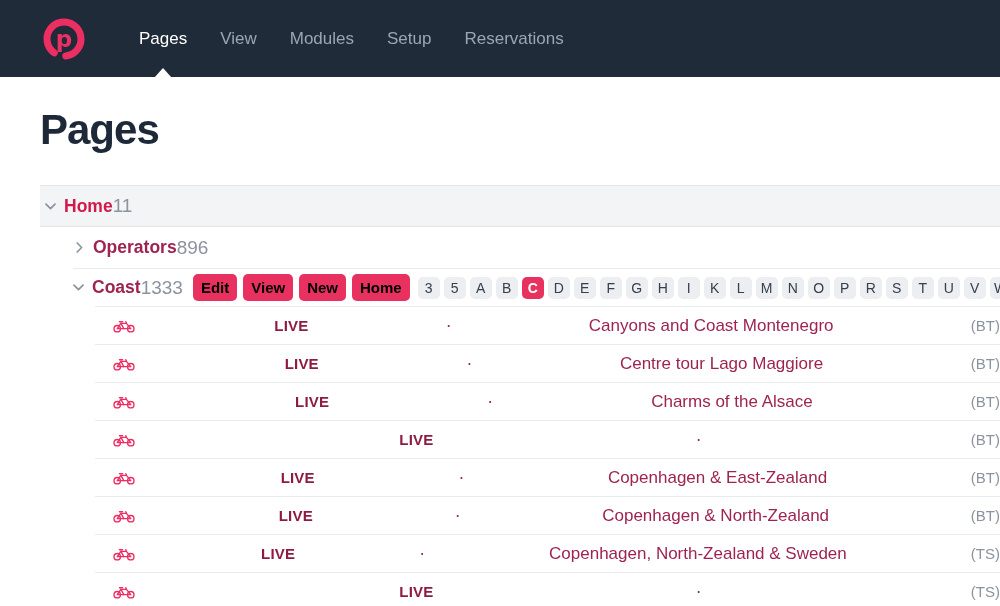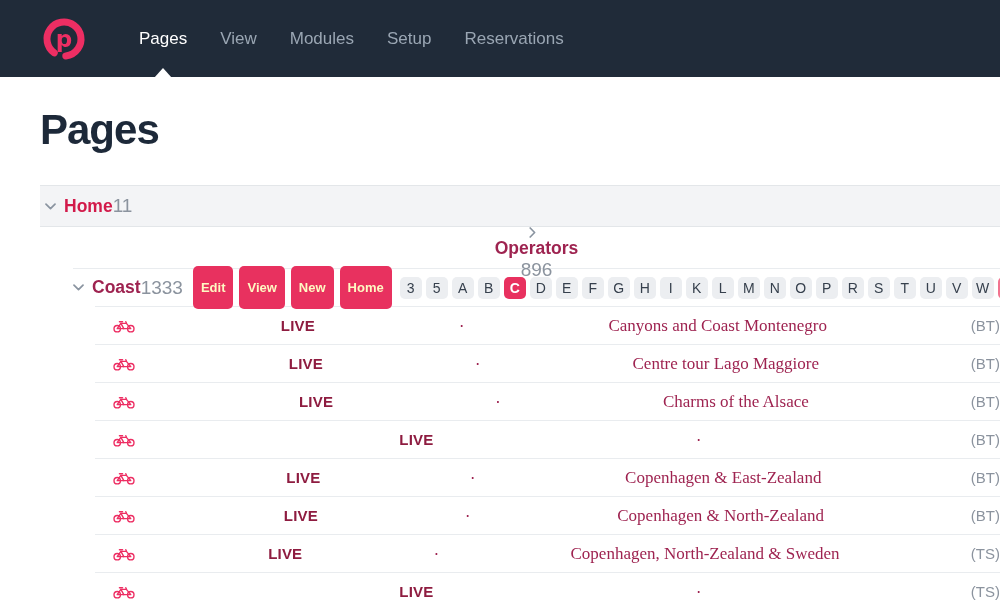--- a/index.html
+++ b/index.html
@@ -48,29 +48,29 @@
     margin-left:40px; height:42px; padding-left:4px;
     background:var(--home_row_bg,#f3f4f6);
     border-top:1px solid var(--home_row_border,#e3e6e9);
     border-bottom:1px solid var(--home_row_border,#e3e6e9);
   }
   .tree-label { font-weight:700; text-decoration:none; cursor:pointer; }
   .row-home .tree-label { color:var(--home_red,#d21a4a); }
   .count { color:var(--muted,#8b939e); font-size:19px; font-weight:400; margin-left:0; }
 
   .lvl2 { margin-left:73px; }
-  .row-operators { height:42px; border-bottom:1px solid var(--divider,#e9ecef);flex-direction:column; }
+  .row-operators { height:42px; border-bottom:1px solid var(--divider,#e9ecef); }
   .row-tours { height:37px; }
   .row-operators .tree-label, .row-tours .tree-label { color:var(--maroon,#9e2350); }
 
   .actions { display:flex; gap:6px; margin-left:10px; }
   .action-btn {
-    background:var(--accent,#e8315f); color:#fef9c3; font-weight:700;
-    font-size:13px; font-family:inherit; border:none; border-radius:5px;
-    height:43px; padding:0 8px; cursor:pointer;
+    background:var(--accent,#e8315f); color:#000000; font-weight:700;
+    font-size:15px; font-family:inherit; border:none; border-radius:5px;
+    height:27px; padding:0 8px; cursor:pointer;
   }
   .pager { display:flex; gap:4px; margin-left:8px; align-items:center; }
   .pill {
     width:22px; height:22px; border-radius:5px;
     background:var(--pill_bg,#eceef1); color:var(--pill_text,#36404d);
     font-size:14px; display:flex; align-items:center; justify-content:center;
     text-decoration:none; cursor:pointer;
   }
   .pill.active { background:var(--accent,#e8315f); color:#fff; font-weight:700; }
   .pill.next { background:var(--accent_light,#f2738f); color:#fff; font-weight:700; font-size:16px; padding-bottom:2px; }
@@ -78,21 +78,21 @@
   
   .items { margin-left:95px; border-top:1px solid var(--divider,#e9ecef); }
   .item {
     height:38px; display:flex; align-items:center; padding-left:18px;
     border-bottom:1px solid var(--divider,#e9ecef);
     justify-content:space-between;
   }
   .bike { display:inline-flex; color:var(--logo_pink,#e23063); margin-right:9px; }
   .live { color:var(--live,#8e1c40); font-weight:700; font-size:15px; letter-spacing:.2px; }
   .dot { color:var(--maroon,#9e2350); margin:0 7px; }
-  .tname { color:var(--maroon,#9e2350); font-size:17px; text-decoration:none; cursor:pointer;font-family:Liberation Serif, serif; }
+  .tname { color:var(--maroon,#9e2350); font-size:17px; text-decoration:none; cursor:pointer; }
   .suffix { color:var(--muted,#8b939e); font-size:15px; margin-left:7px; }
 </style>
 </head>
 <body>
 
 <header class="header">
   <div class="logo">
     <svg viewBox="0 0 48 48" width="48" height="48">
       <circle cx="24" cy="24" r="17" fill="none" stroke="#ed2e63" stroke-width="7" stroke-linecap="round" stroke-dasharray="94 13" transform="rotate(125 24 24)"></circle>
       <text x="24" y="31.5" text-anchor="middle" font-size="23" font-weight="bold" fill="#ed2e63" font-family="DejaVu Sans, sans-serif">p</text>

